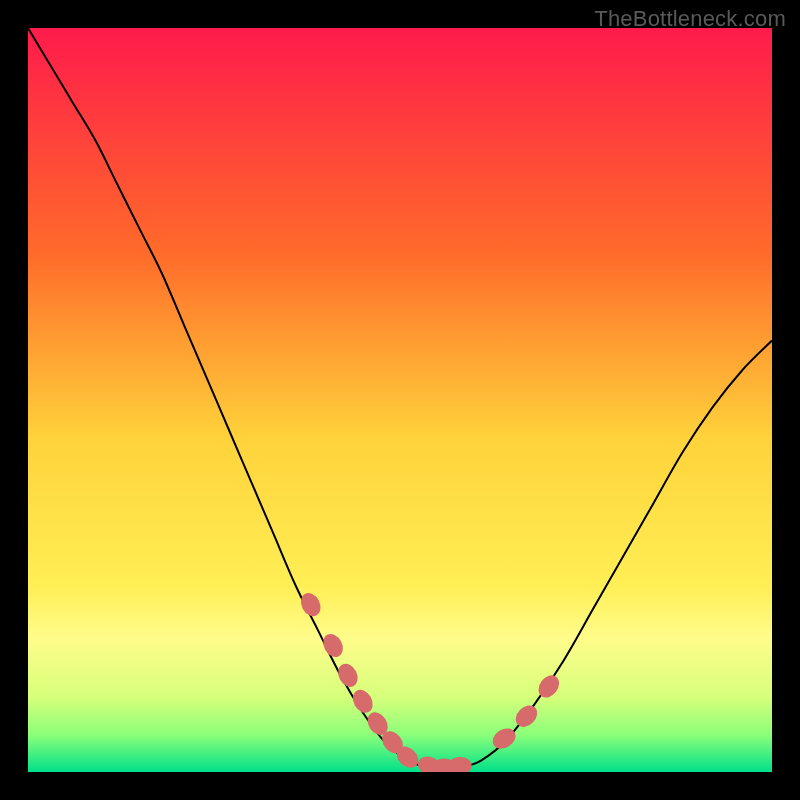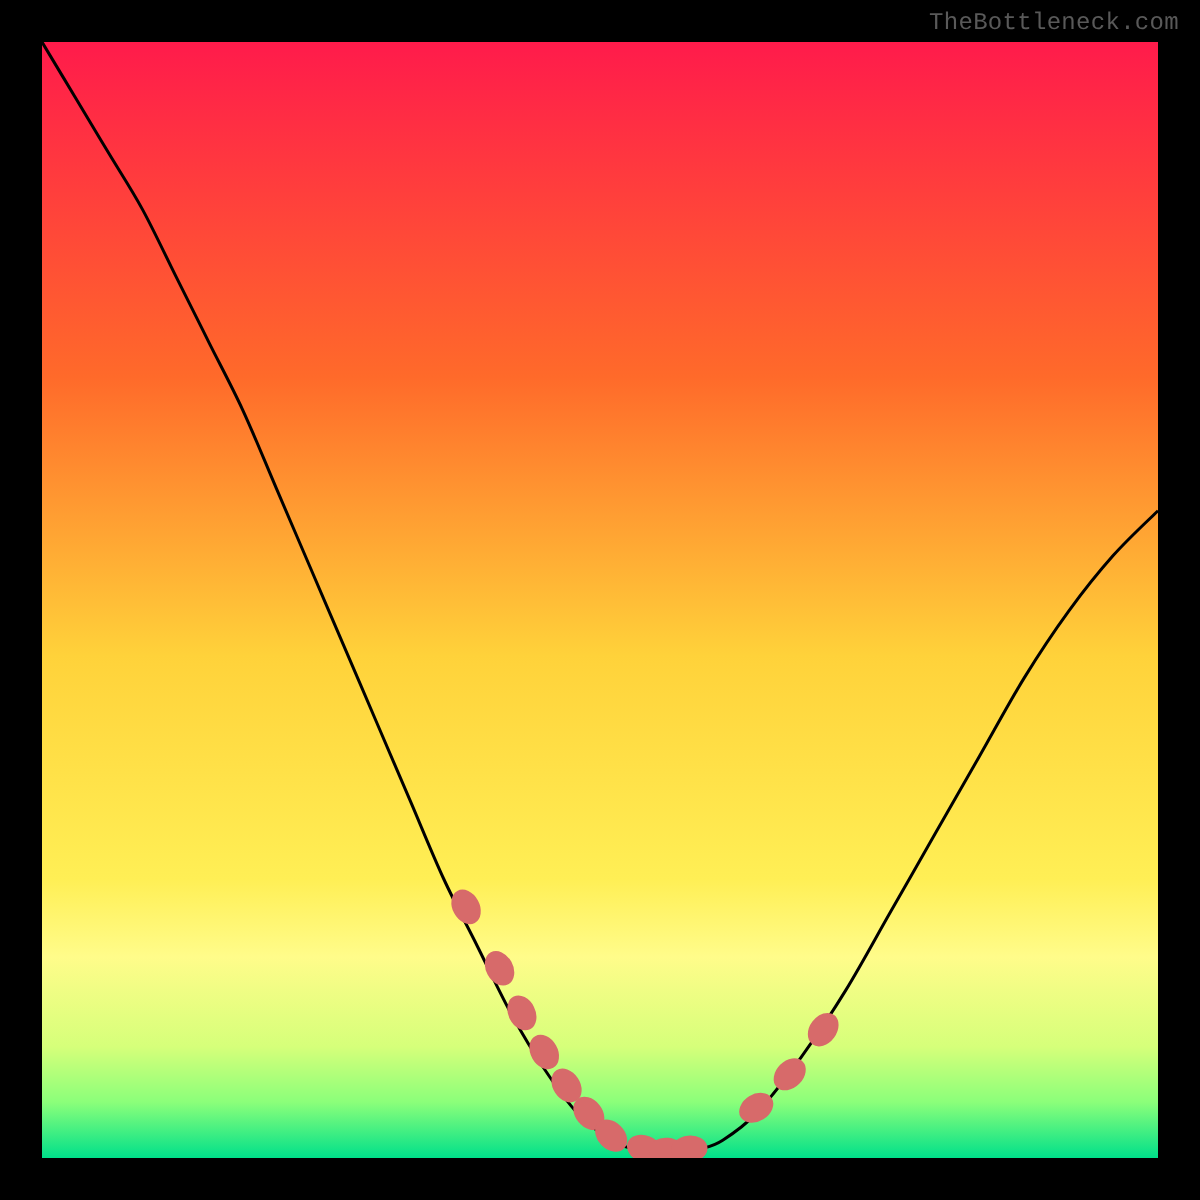--- a/index.html
+++ b/index.html
@@ -15,25 +15,24 @@
     position: relative;
     width: 800px;
     height: 800px;
     background: #000;
   }
   .watermark {
     position: absolute;
     top: 6px;
     right: 14px;
     color: #595959;
-    font-size: 16px;
+    font-size: 22px;
     font-weight: 400;
     letter-spacing: 0.2px;
     z-index: 10;
-    font-family: Liberation Mono, monospace;
   }
   svg.chart {
     position: absolute;
     left: 28px;
     top: 28px;
     width: 744px;
     height: 744px;
     display: block;
   }
 </style>

